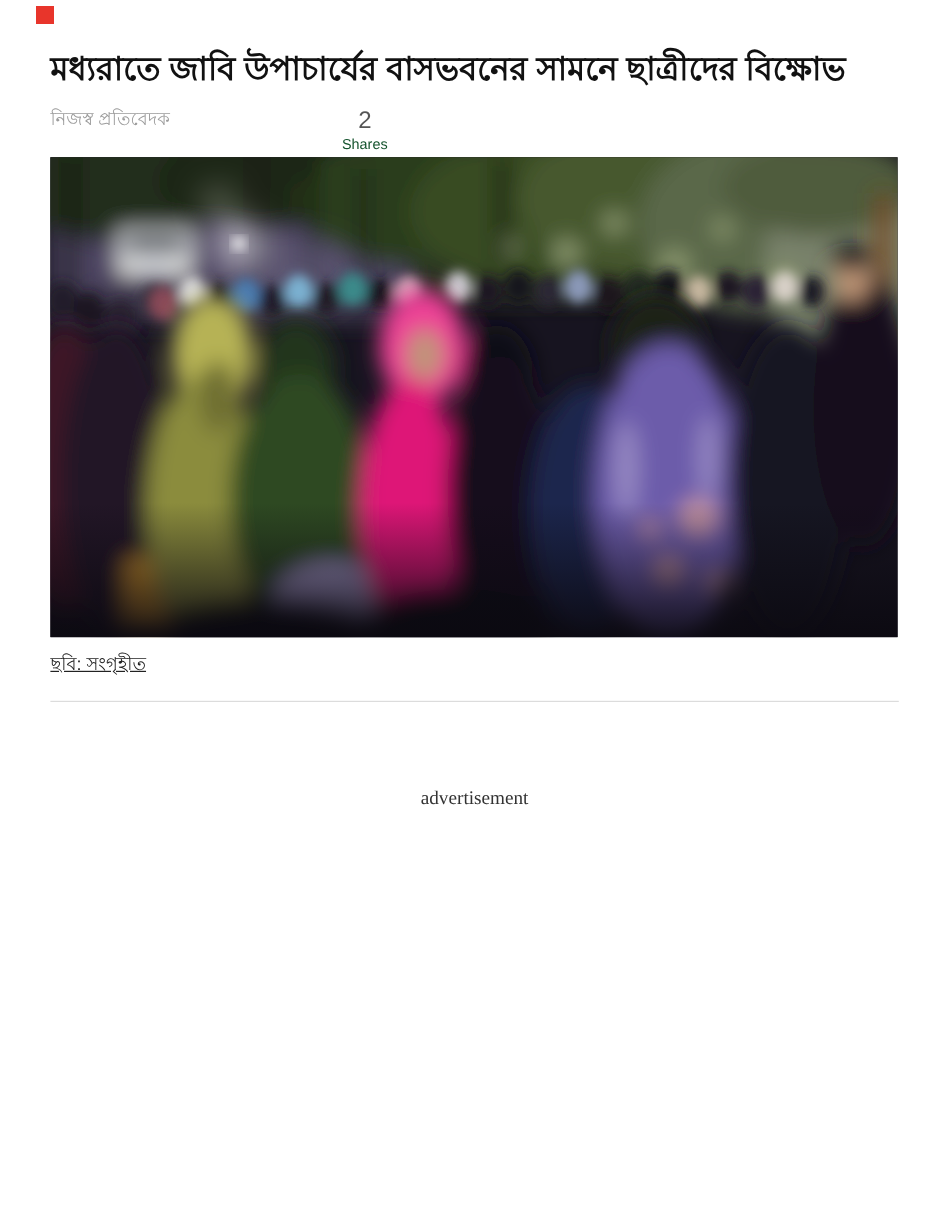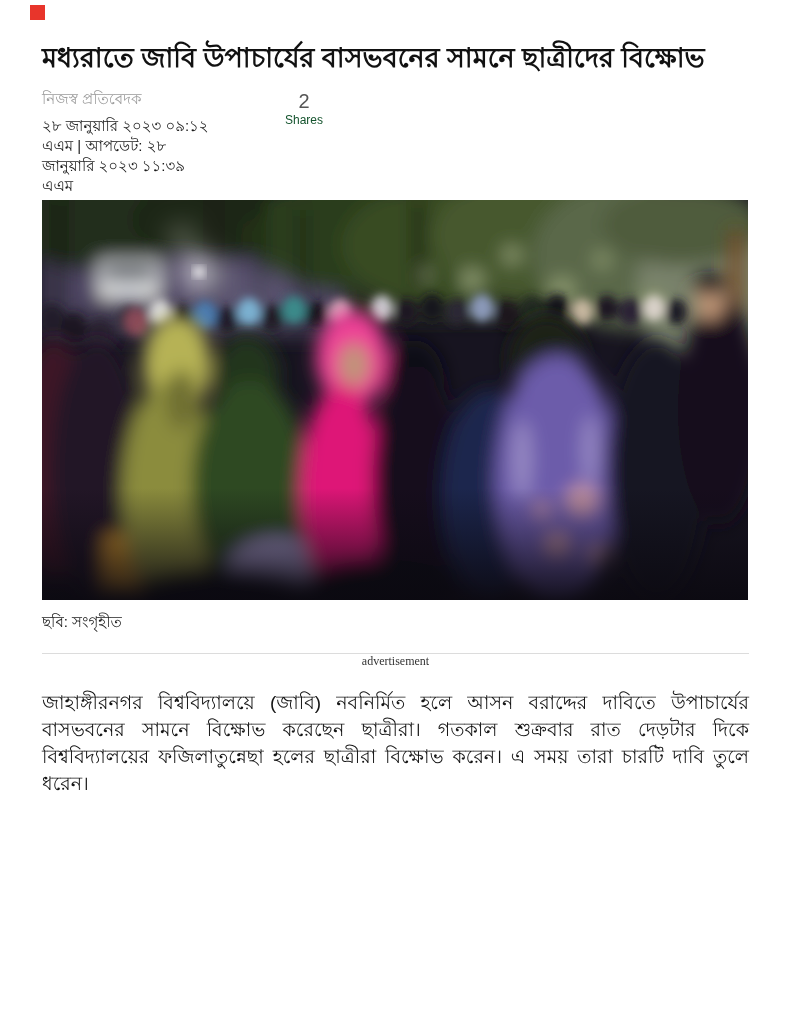--- a/index.html
+++ b/index.html
@@ -20,51 +20,45 @@
   }
   .meta-row { display: flex; align-items: flex-start; margin-top: 11px; }
   .meta-left { width: 205px; }
   .byline { font-size: 15px; color: #9c9c9c; margin-bottom: 4px; }
   .date-block div { font-size: 15px; line-height: 20px; color: #1c1c1c; }
   .share-box { margin-left: 38px; text-align: center; padding-top: 4px; cursor: pointer; }
   .share-count { font-size: 20px; color: #555555; line-height: 20px; }
   .share-label { font-size: 12px; color: #14532d; margin-top: 2px; }
   figure { margin-top: 4px; }
   .photo-frame { width: 706px; height: 400px; display: block; background: #14121a; }
-  .caption { margin-top: 10px; font-size: 15px; color: #222222; }
+  .caption { margin-top: 10px; font-size: 15px; color: #222222; text-decoration: underline; }
   .rule { border: none; border-top: 1px solid #dcdcdc; margin-top: 18px; }
   .ad-label {
-    text-align: center;
+    margin-top: 72px; text-align: center;
     font-family: "Liberation Serif", "DejaVu Serif", serif;
-    font-size: 12px; color: #333333;
+    font-size: 16px; color: #333333;
   }
   .article-body { margin-top: 20px; }
   .article-body div {
     font-size: 19px; line-height: 27px; color: #151515;
     text-align: justify; margin-bottom: 13px;
   }
 </style>
 </head>
 <body>
 
 <div class="brand-mark"></div>
 
 <div class="page">
 
   <h1 class="headline">মধ্যরাতে জাবি উপাচার্যের বাসভবনের সামনে ছাত্রীদের বিক্ষোভ</h1>
 
   <div class="meta-row">
     <div class="meta-left">
       <div class="byline">নিজস্ব প্রতিবেদক</div>
-      <div class="date-block">
-          <div>২৮ জানুয়ারি ২০২৩ ০৯:১২</div>
-          <div>এএম | আপডেট: ২৮</div>
-          <div>জানুয়ারি ২০২৩ ১১:৩৯</div>
-          <div>এএম</div>
-        </div>
     </div>
     <div class="share-box">
       <div class="share-count">2</div>
       <div class="share-label">Shares</div>
     </div>
   </div>
 
   <figure>
     <svg class="photo-frame" viewBox="0 0 706 400" preserveAspectRatio="none" role="img">
       <defs>
@@ -193,16 +187,15 @@
       <rect x="0" y="0" width="706" height="400" fill="url(#fade)"></rect>
     </svg>
     <figcaption class="caption">ছবি: সংগৃহীত</figcaption>
   </figure>
 
   <hr class="rule">
 
   <div class="ad-label">advertisement</div>
 
   <div class="article-body">
-      <div>জাহাঙ্গীরনগর বিশ্ববিদ্যালয়ে (জাবি) নবনির্মিত হলে আসন বরাদ্দের দাবিতে উপাচার্যের বাসভবনের সামনে বিক্ষোভ করেছেন ছাত্রীরা। গতকাল শুক্রবার রাত দেড়টার দিকে বিশ্ববিদ্যালয়ের ফজিলাতুন্নেছা হলের ছাত্রীরা বিক্ষোভ করেন। এ সময় তারা চারটি দাবি তুলে ধরেন।</div>
     </div>
 
 </div>
 
 </body></html>

